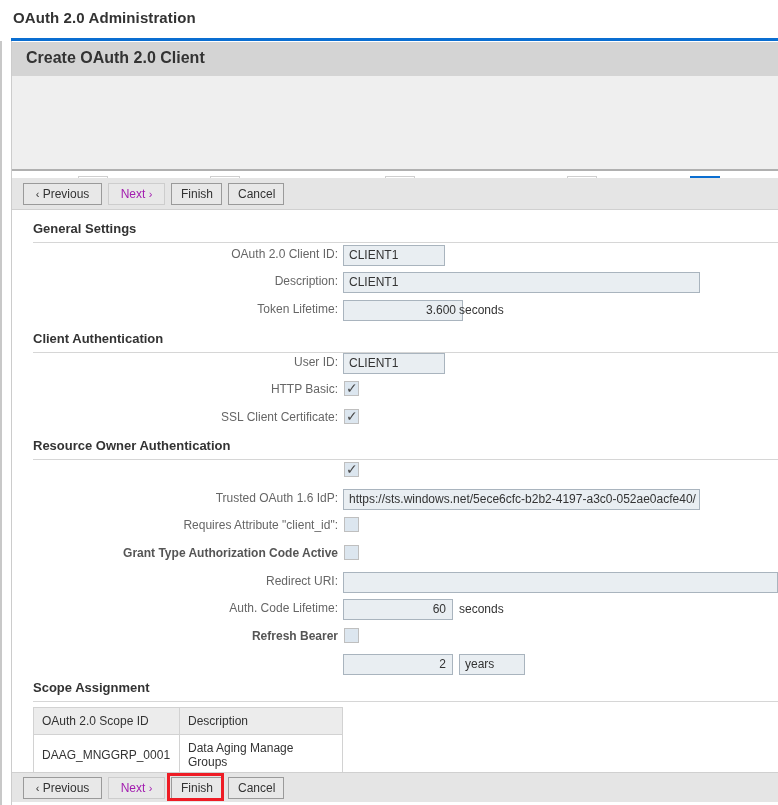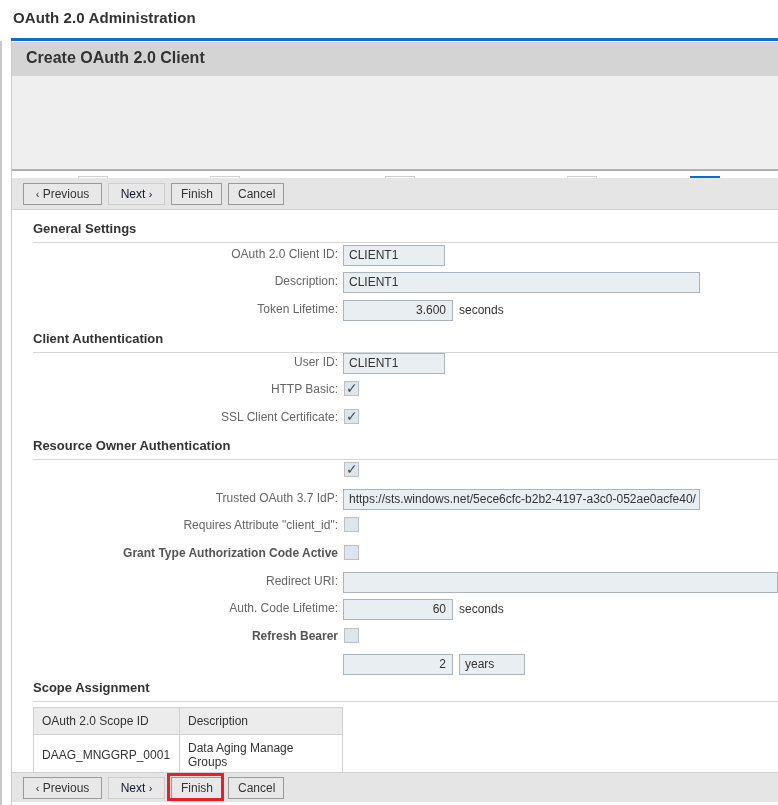--- a/index.html
+++ b/index.html
@@ -104,21 +104,21 @@
     position: absolute; top: 5px; height: 22px;
     padding: 0 9px;
     line-height: 20px;
     font-size: 12px; color: #333333;
     background: #e8e8e8;
     border: 1px solid #9a9a9a;
     white-space: nowrap;
     cursor: pointer;
   }
   .toolbar.bottom .btn { top: 4px; }
-  .btn.disabled { color: #0f172a; border-color: #cdcdcd; background: #e8e8e8; cursor: default; }
+  .btn.disabled { color: #a21caf; border-color: #cdcdcd; background: #e8e8e8; cursor: default; }
   .btn .chev { font-size: 11px; }
 
   .highlight-box {
     position: absolute;
     border: 3px solid #ee1c25;
     pointer-events: none;
   }
 
   
   .form-area {
@@ -287,21 +287,21 @@
     <div class="sect-title" style="left:21px; top:11px;">General Settings</div>
     <div class="sect-rule" style="left:21px; top:32px; width:745px;"></div>
 
     <div class="f-label" style="left:90px; top:37px; width:236px;">OAuth 2.0 Client ID:</div>
     <div class="f-input" style="left:331px; top:35px; width:102px;">CLIENT1</div>
 
     <div class="f-label" style="left:90px; top:64px; width:236px;">Description:</div>
     <div class="f-input" style="left:331px; top:62px; width:357px;">CLIENT1</div>
 
     <div class="f-label" style="left:90px; top:92px; width:236px;">Token Lifetime:</div>
-    <div class="f-input num" style="left:331px; top:90px; width:110px;">3.600</div>
+    <div class="f-input num" style="left:331px; top:90px; width:120px;">3.600</div>
     <div class="f-unit" style="left:447px; top:90px;">seconds</div>
 
     <div class="sect-title" style="left:21px; top:121px;">Client Authentication</div>
     <div class="sect-rule" style="left:21px; top:142px; width:745px;"></div>
 
     <div class="f-label" style="left:90px; top:145px; width:236px;">User ID:</div>
     <div class="f-input" style="left:331px; top:143px; width:102px;">CLIENT1</div>
 
     <div class="f-label" style="left:90px; top:172px; width:236px;">HTTP Basic:</div>
     <div class="f-check" style="left:332px; top:171px;">
@@ -313,21 +313,21 @@
       <span class="tick">✓</span>
     </div>
 
     <div class="sect-title" style="left:21px; top:228px;">Resource Owner Authentication</div>
     <div class="sect-rule" style="left:21px; top:249px; width:745px;"></div>
 
     <div class="f-check" style="left:332px; top:252px;">
       <span class="tick">✓</span>
     </div>
 
-    <div class="f-label" style="left:90px; top:281px; width:236px;">Trusted OAuth 3.7 IdP:</div>
+    <div class="f-label" style="left:90px; top:281px; width:236px;">Trusted OAuth 1.6 IdP:</div>
     <div class="f-input" style="left:331px; top:279px; width:357px;">https://sts.windows.net/5ece6cfc-b2b2-4197-a3c0-052ae0acfe40/</div>
 
     <div class="f-label" style="left:90px; top:308px; width:236px;">Requires Attribute "client_id":</div>
     <div class="f-check" style="left:332px; top:307px;"></div>
 
     <div class="f-label bold" style="left:90px; top:336px; width:236px;">Grant Type Authorization Code Active</div>
     <div class="f-check" style="left:332px; top:335px;"></div>
 
     <div class="f-label" style="left:90px; top:364px; width:236px;">Redirect URI:</div>
     <div class="f-input empty" style="left:331px; top:362px; width:435px;"></div>

